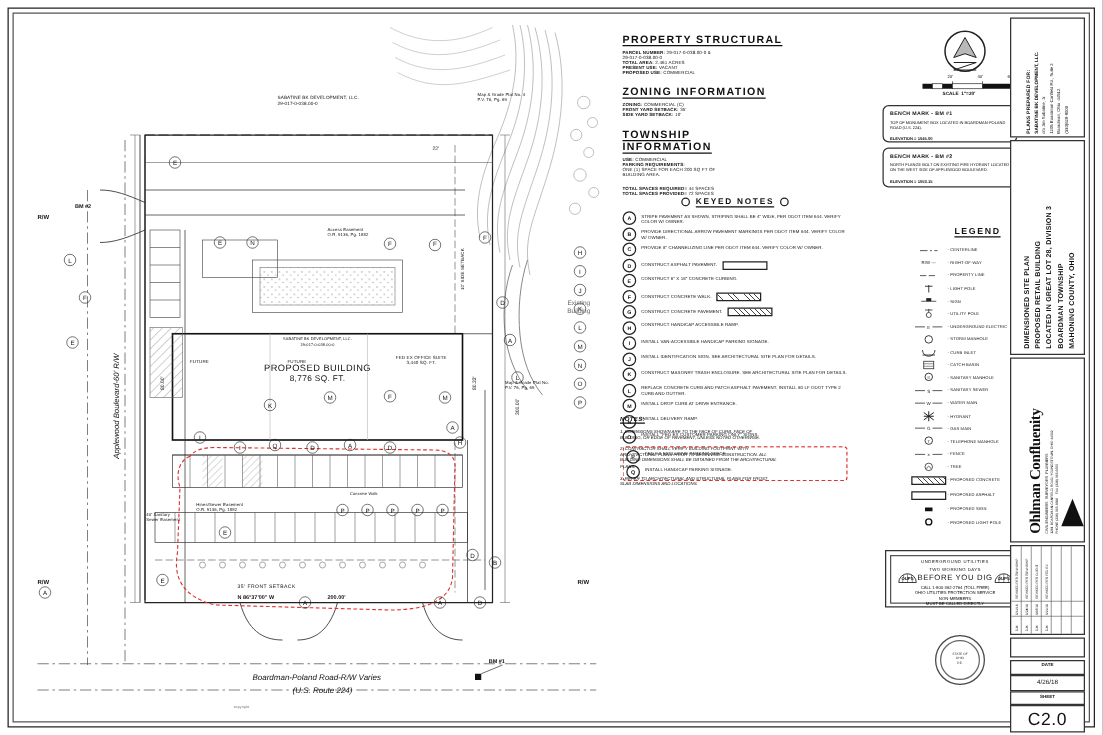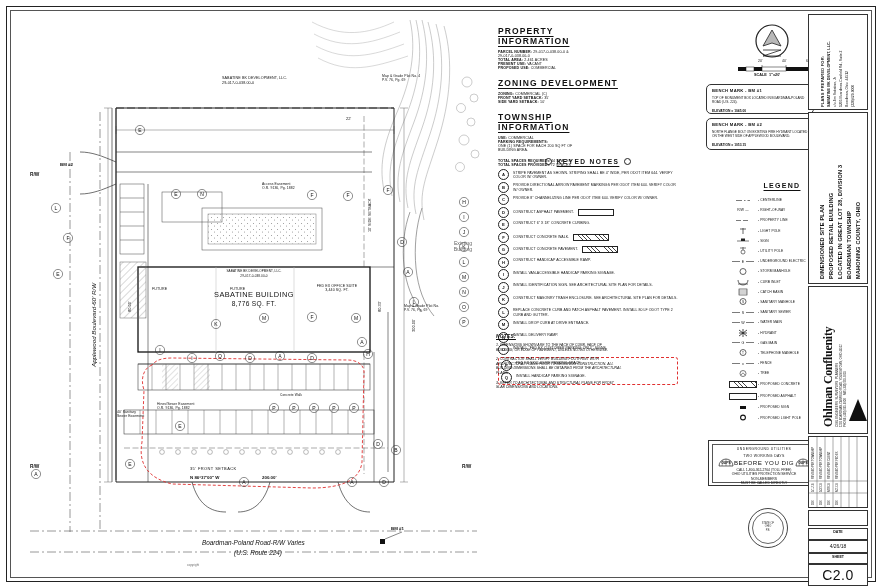--- a/index.html
+++ b/index.html
@@ -406,21 +406,21 @@
           <circle cx="294" cy="440" r="2.4"></circle>
         <circle cx="310" cy="440" r="2.4"></circle>
           <circle cx="326" cy="440" r="2.4"></circle>
       </g>
 
       <rect x="368" y="527" width="5" height="5" fill="#111"></rect>
       <line x1="373" y1="527" x2="390" y2="520" stroke="#111" stroke-width="0.5"></line>
     </svg>
 
     
-    <div class="t" style="left:167px; top:279px; width:150px; text-align:center; font-size:7.4px; letter-spacing:.4px;">SABATINE BUILDING</div>
+    <div class="t" style="left:167px; top:279px; width:150px; text-align:center; font-size:7.4px; letter-spacing:.4px;">PROPOSED BUILDING</div>
     <div class="t" style="left:167px; top:288px; width:150px; text-align:center; font-size:6.6px; letter-spacing:.3px;">8,776 SQ. FT.</div>
     <div class="t tiny" style="left:187px; top:258px; width:110px; text-align:center;">SABATINE BK DEVELOPMENT, LLC.</div>
     <div class="t tiny" style="left:187px; top:263px; width:110px; text-align:center;">29-017-0-038.00-0</div>
 
     <div class="t tiny" style="left:140px; top:275px; font-size:3.6px;">FUTURE</div>
     <div class="t tiny" style="left:218px; top:275px; font-size:3.6px;">FUTURE</div>
     <div class="t tiny" style="left:290px; top:272px; font-size:3.6px; text-align:center; width:70px;">FED EX OFFICE SUITE
 3,440 SQ. FT.</div>
 
     <div class="t tiny" style="left:210px; top:64px; font-size:3.7px;">SABATINE BK DEVELOPMENT, LLC.</div>
@@ -462,30 +462,30 @@
 
     
     <div class="t ital" style="left:190px; top:527px; font-size:6.4px;">Boardman-Poland Road-R/W Varies</div>
     <div class="t ital" style="left:222px; top:537px; font-size:6.4px;">(U.S. Route 224)</div>
     <div class="t ital" style="left:78px; top:355px; font-size:6.2px; transform:rotate(-90deg); transform-origin:0 0;">Applewood Boulevard-60' R/W</div>
 
     <div class="t tiny" style="left:175px; top:552px; font-size:2.8px; color:#666;">copyright</div>
   </div>
 
   <div style="position:absolute; left:498px; top:26px; width:128px;">
-    <div class="hdr" style="position:static; display:block;">PROPERTY  INFORMATION</div>
+    <div class="hdr" style="position:static; display:block;">PROPERTY  STRUCTURAL</div>
     <div style="margin-top:4px;">
       <div class="bodytxt"><b>PARCEL NUMBER:</b> <span>29-017-0-038.00-0 &amp;</span></div>
       <div class="bodytxt"><span>29-017-0-038.00-0</span></div>
       <div class="bodytxt"><b>TOTAL AREA:</b> <span>2.461  ACRES</span></div>
       <div class="bodytxt"><b>PRESENT USE:</b> <span>VACANT</span></div>
       <div class="bodytxt"><b>PROPOSED USE:</b> <span>COMMERCIAL</span></div>
     </div>
 
-    <div class="hdr" style="position:static; display:block; margin-top:8px;">ZONING  DEVELOPMENT</div>
+    <div class="hdr" style="position:static; display:block; margin-top:8px;">ZONING  INFORMATION</div>
     <div style="margin-top:4px;">
       <div class="bodytxt"><b>ZONING:</b> <span>COMMERCIAL (C)</span></div>
       <div class="bodytxt"><b>FRONT YARD SETBACK:</b> <span>35'</span></div>
       <div class="bodytxt"><b>SIDE YARD SETBACK:</b> <span>10'</span></div>
     </div>
 
     <div class="hdr" style="position:static; display:block; margin-top:8px;">TOWNSHIP  INFORMATION</div>
     <div style="margin-top:4px;">
       <div class="bodytxt"><b>USE:</b> <span>COMMERCIAL</span></div>
       <div class="bodytxt"><b>PARKING REQUIREMENTS:</b></div>

